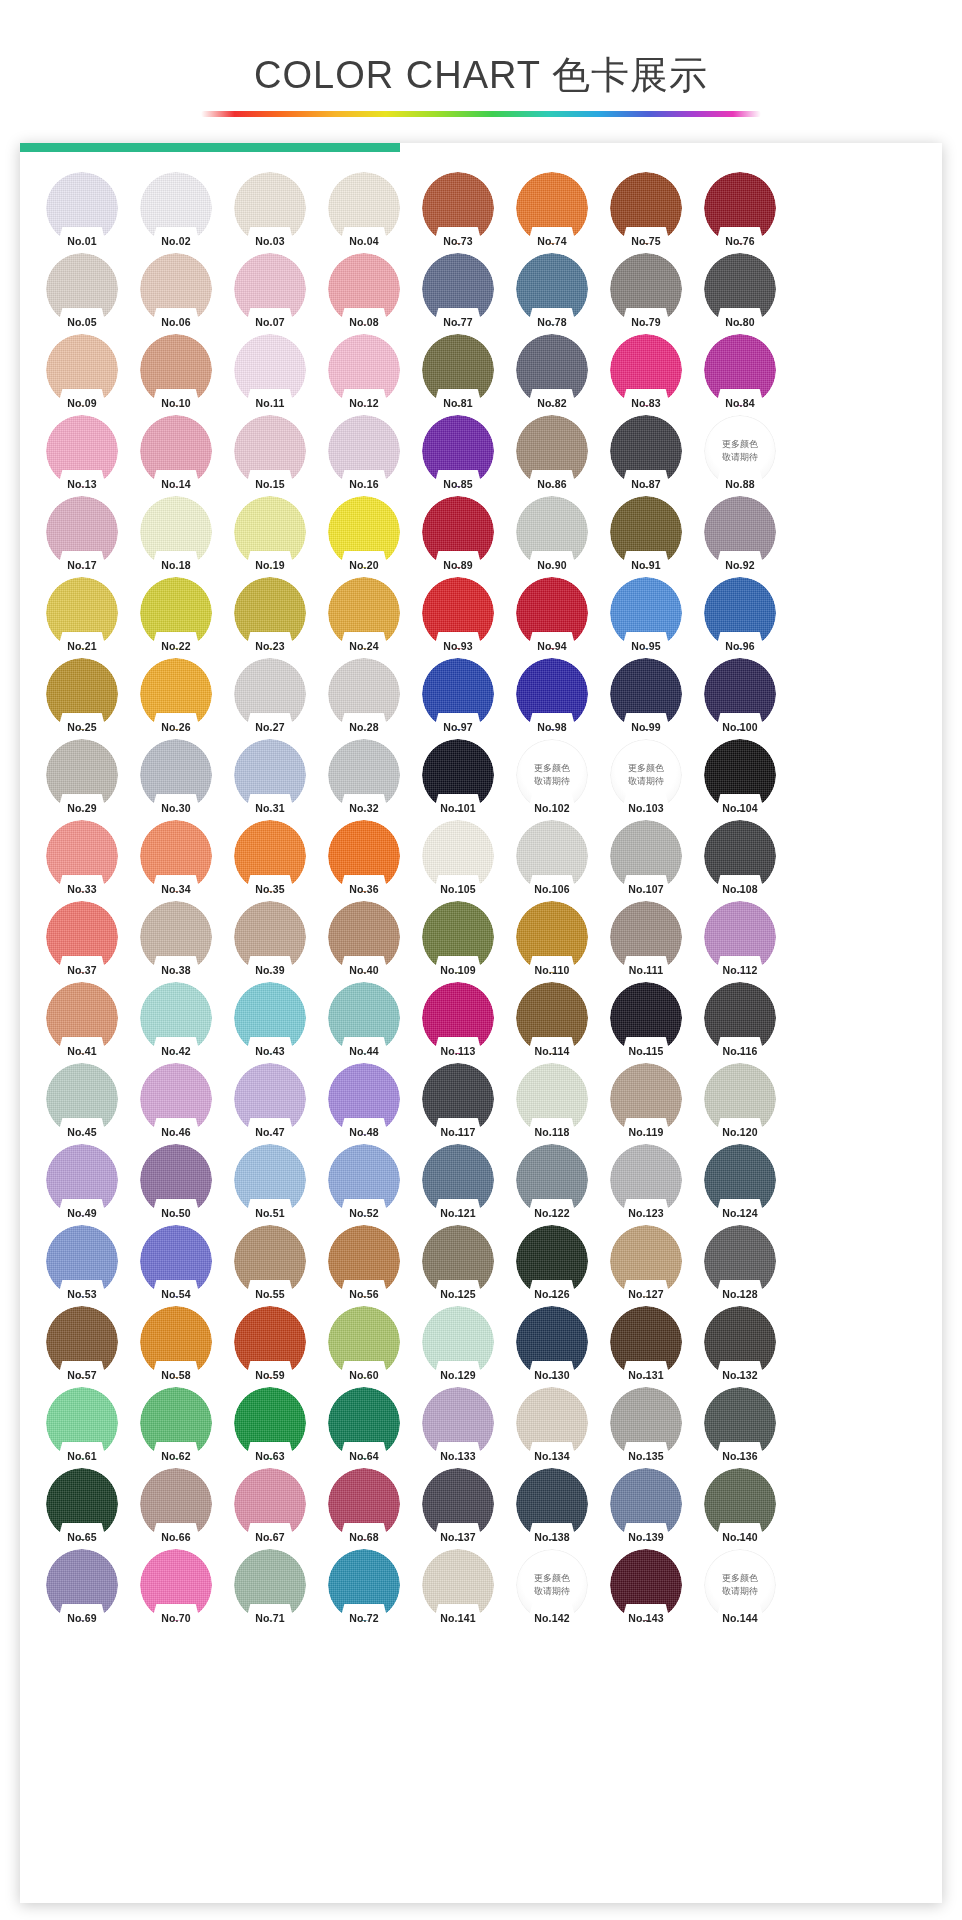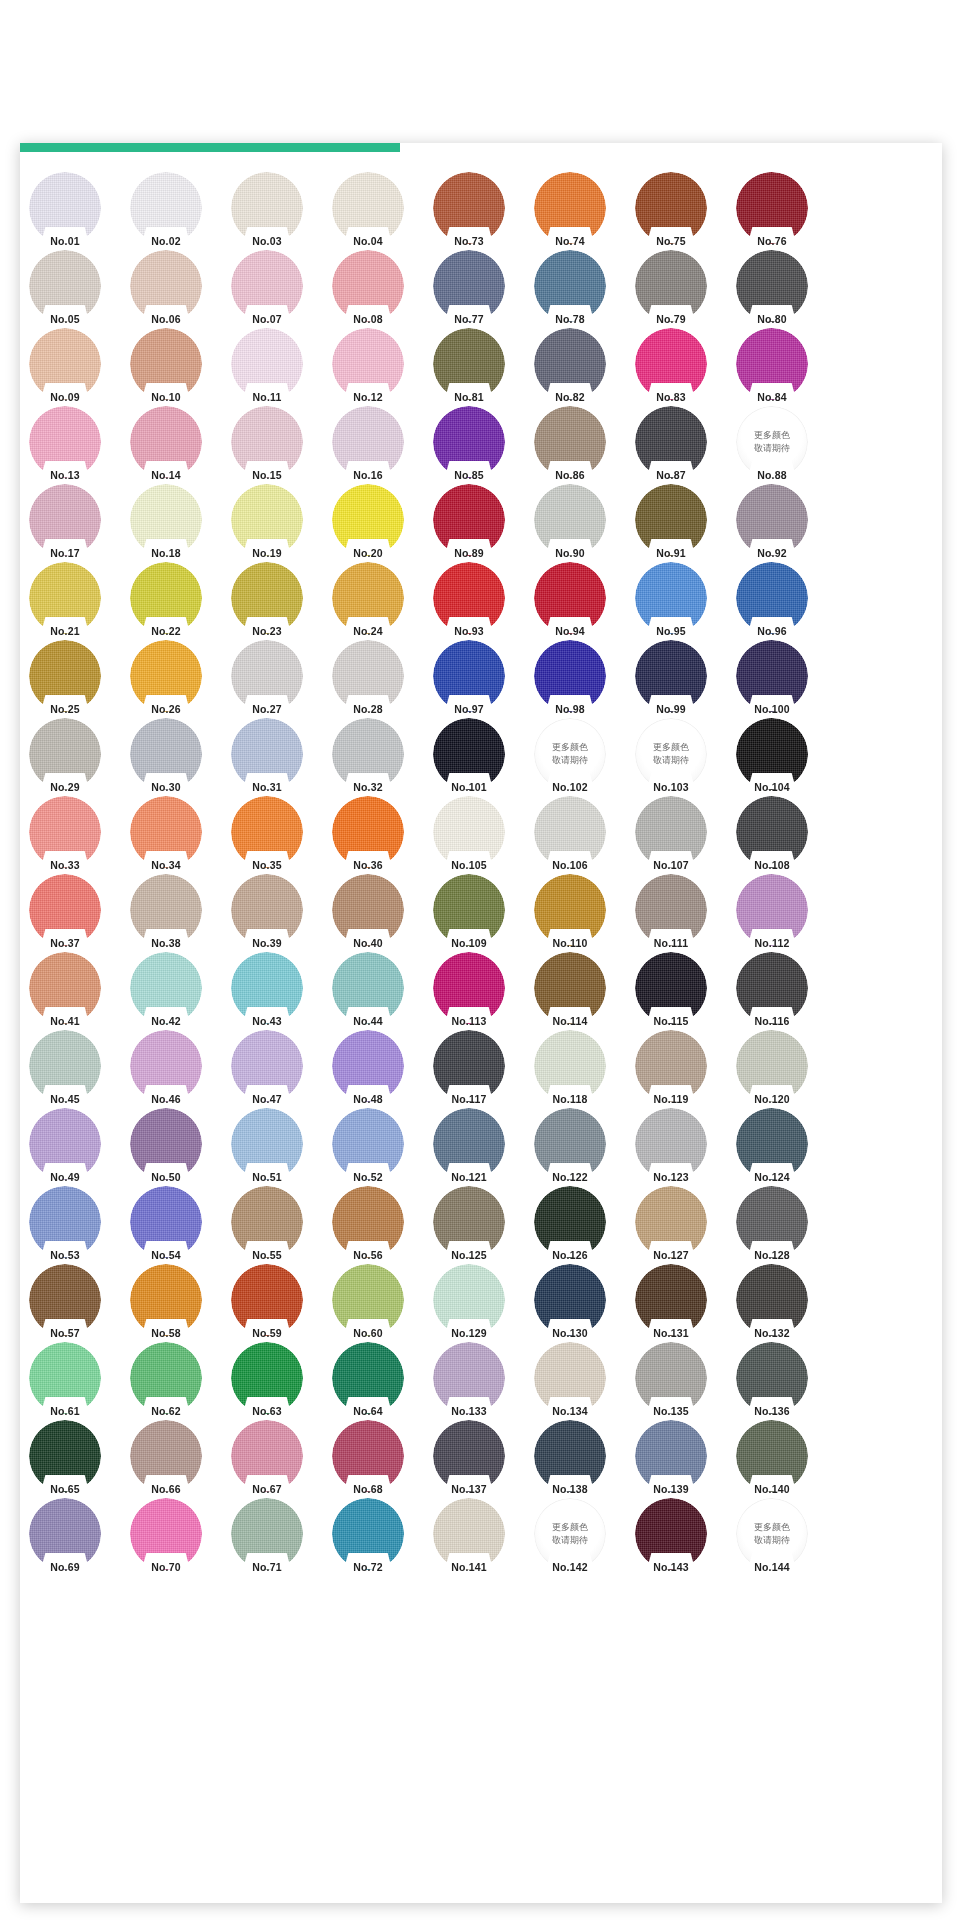--- a/index.html
+++ b/index.html
@@ -39,26 +39,27 @@
     background:#ffffff;
     box-shadow:0 2px 14px rgba(0,0,0,0.22);
   }
   .greenbar{
     position:absolute;left:20px;top:143px;
     width:380px;height:9px;background:#2bb98a;
   }
 
   
   .grid{
-    position:absolute;left:21px;top:172px;
+    position:absolute;left:38px;top:172px;
     width:884px;
     display:grid;
     grid-template-columns:repeat(8,88px);
     column-gap:13px;
     row-gap:3px;
+    gap:6px;
   }
   .cell{
     position:relative;
     width:88px;height:75px;
   }
   .swatch{
     position:absolute;left:8px;top:0;
     width:72px;height:72px;
     border-radius:50%;
     background:#ccc;
@@ -107,20 +108,27 @@
     font-size:9px;line-height:13px;color:#6b6b6b;
     text-align:center;pointer-events:none;
     font-family:"DejaVu Sans","Liberation Sans",sans-serif;
   }
 </style>
 </head>
 <body>
 
 <div class="page">
 
+  <div class="header">
+    <div class="title">
+      <span>COLOR CHART</span>
+      <span class="cn">色卡展示</span>
+    </div>
+    <div class="rainbow"></div>
+  </div>
 
   <div class="card"></div>
   <div class="greenbar"></div>
 
   <div class="grid" id="swatch-grid">
       <div class="cell">
         <div class="swatch" style="background-color: rgb(231, 228, 240);"></div>
         <div class="notch"></div>
         <div class="label">No.01</div>
       </div>

